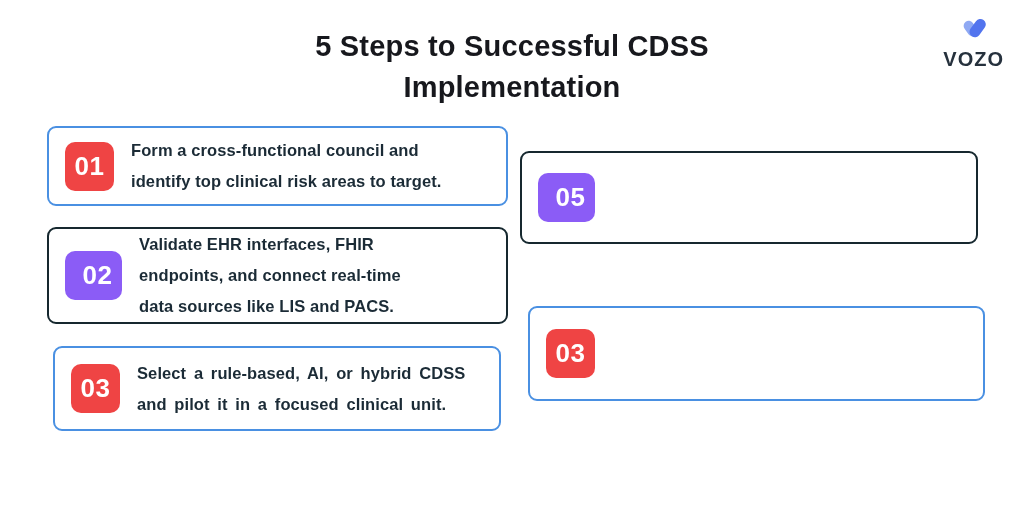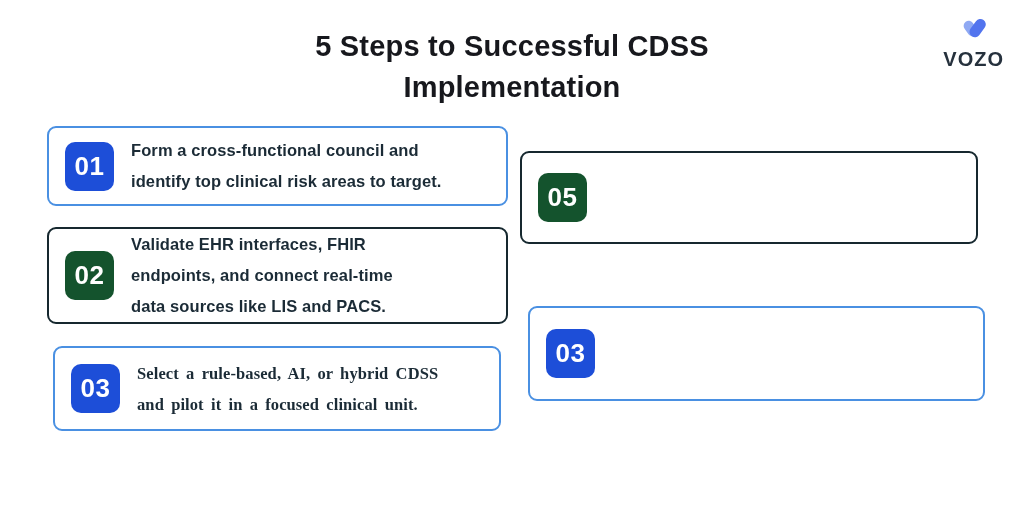--- a/index.html
+++ b/index.html
@@ -26,27 +26,27 @@
     border-radius:9px;display:flex;align-items:center;gap:17px;
     padding:0 16px;border:2px solid #000;
   }
   .card.blue{border-color:#4a90e2;}
   .card.dark{border-color:#16282f;}
   .badge{
     flex:0 0 auto;width:49px;height:49px;border-radius:10px;
     display:flex;align-items:center;justify-content:center;
     color:#ffffff;font-weight:bold;font-size:26px;letter-spacing:.5px;
   }
-  .card.blue .badge{background:#1d4ed8;}
-  .card.dark .badge{background:#14532d;}
+  .card.blue .badge{background:#ef4444;}
+  .card.dark .badge{background:#8b5cf6;padding-left:8px;}
   .step-text{
     font-weight:bold;font-size:16.5px;line-height:31px;color:#1b2b36;
     white-space:pre-line;letter-spacing:.1px;
   }
-  .s3 .step-text{word-spacing:3px;font-family:Liberation Serif, serif;}
+  .s3 .step-text{word-spacing:3px;}
   .s1{left:47px;top:126px;width:461px;height:80px;}
   .s2{left:47px;top:227px;width:461px;height:97px;}
   .s3{left:53px;top:346px;width:448px;height:85px;}
   .s5{left:520px;top:151px;width:458px;height:93px;}
   .s4{left:528px;top:306px;width:457px;height:95px;}
 </style>
 </head>
 <body>
 
 <div class="title">

